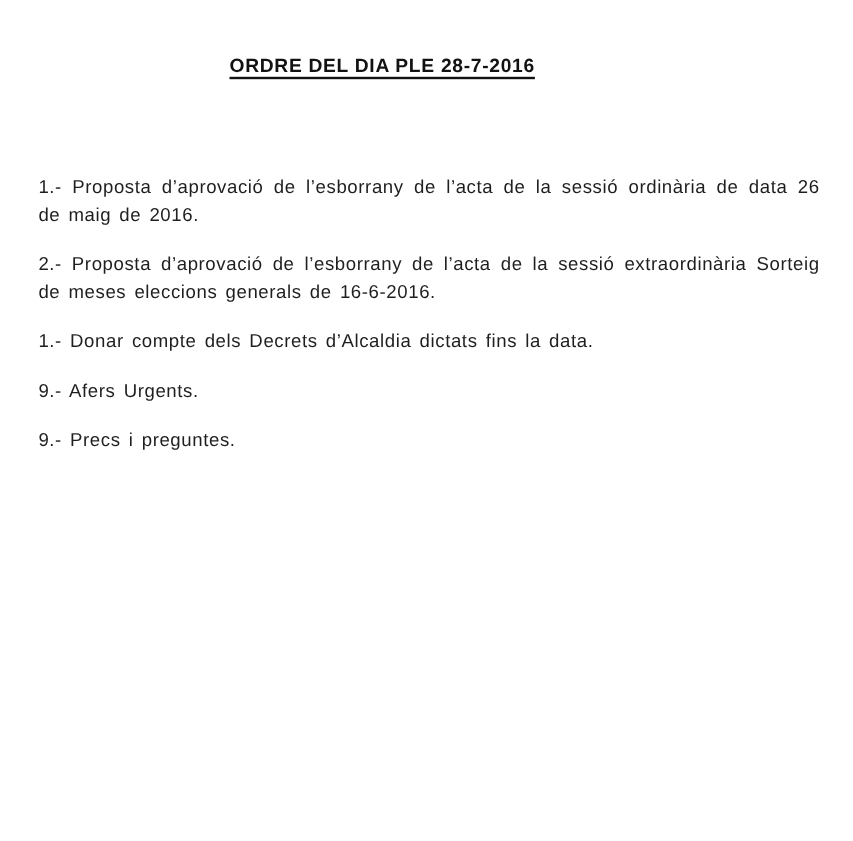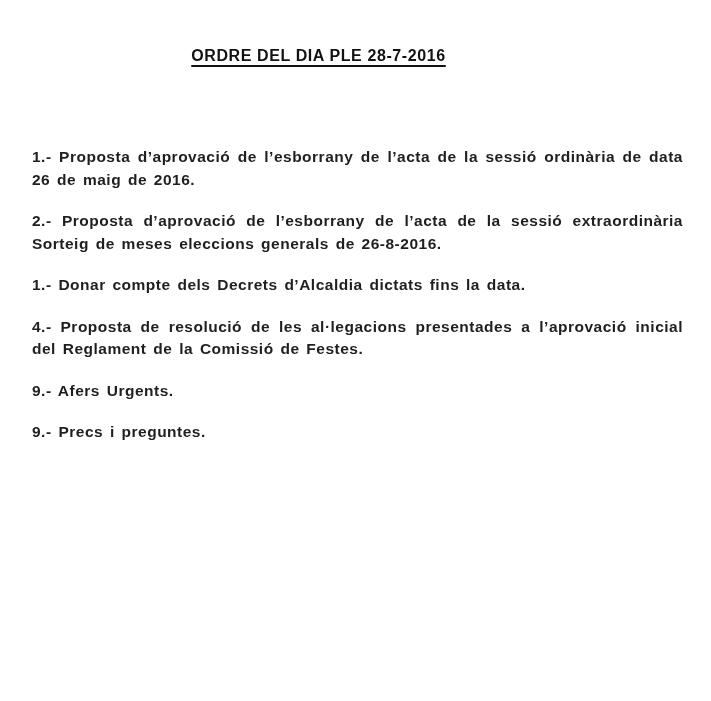--- a/index.html
+++ b/index.html
@@ -37,38 +37,36 @@
   }
   .doc-body {
     margin-top: 80px;
     padding: 0 28px 0 32px;
     font-size: 15.5px;
     line-height: 22.5px;
     letter-spacing: 0.5px;
     word-spacing: 2px;
     text-align: justify;
     color: #1f1f1f;
-    font-weight: bold;
   }
   .agenda-item {
     margin: 0 0 19px 0;
   }
   .agenda-item:last-child {
     margin-bottom: 15px;
   }
 </style>
 </head>
 <body>
 
 <div class="page">
 
   <h1 class="doc-title">ORDRE DEL DIA PLE 28-7-2016</h1>
 
   <div class="doc-body">
     <p class="agenda-item">1.- Proposta d’aprovació de l’esborrany de l’acta de la sessió ordinària de data 26 de maig de 2016.</p>
-    <p class="agenda-item">2.- Proposta d’aprovació de l’esborrany de l’acta de la sessió extraordinària Sorteig de meses eleccions generals de 26-8-2016.</p>
+    <p class="agenda-item">2.- Proposta d’aprovació de l’esborrany de l’acta de la sessió extraordinària Sorteig de meses eleccions generals de 16-6-2016.</p>
     <p class="agenda-item">1.- Donar compte dels Decrets d’Alcaldia dictats fins la data.</p>
-    <p class="agenda-item">4.- Proposta de resolució de les al·legacions presentades a l’aprovació inicial del Reglament de la Comissió de Festes.</p>
     <p class="agenda-item">9.- Afers Urgents.</p>
     <p class="agenda-item">9.- Precs i preguntes.</p>
   </div>
 
 </div>
 
 </body></html>

